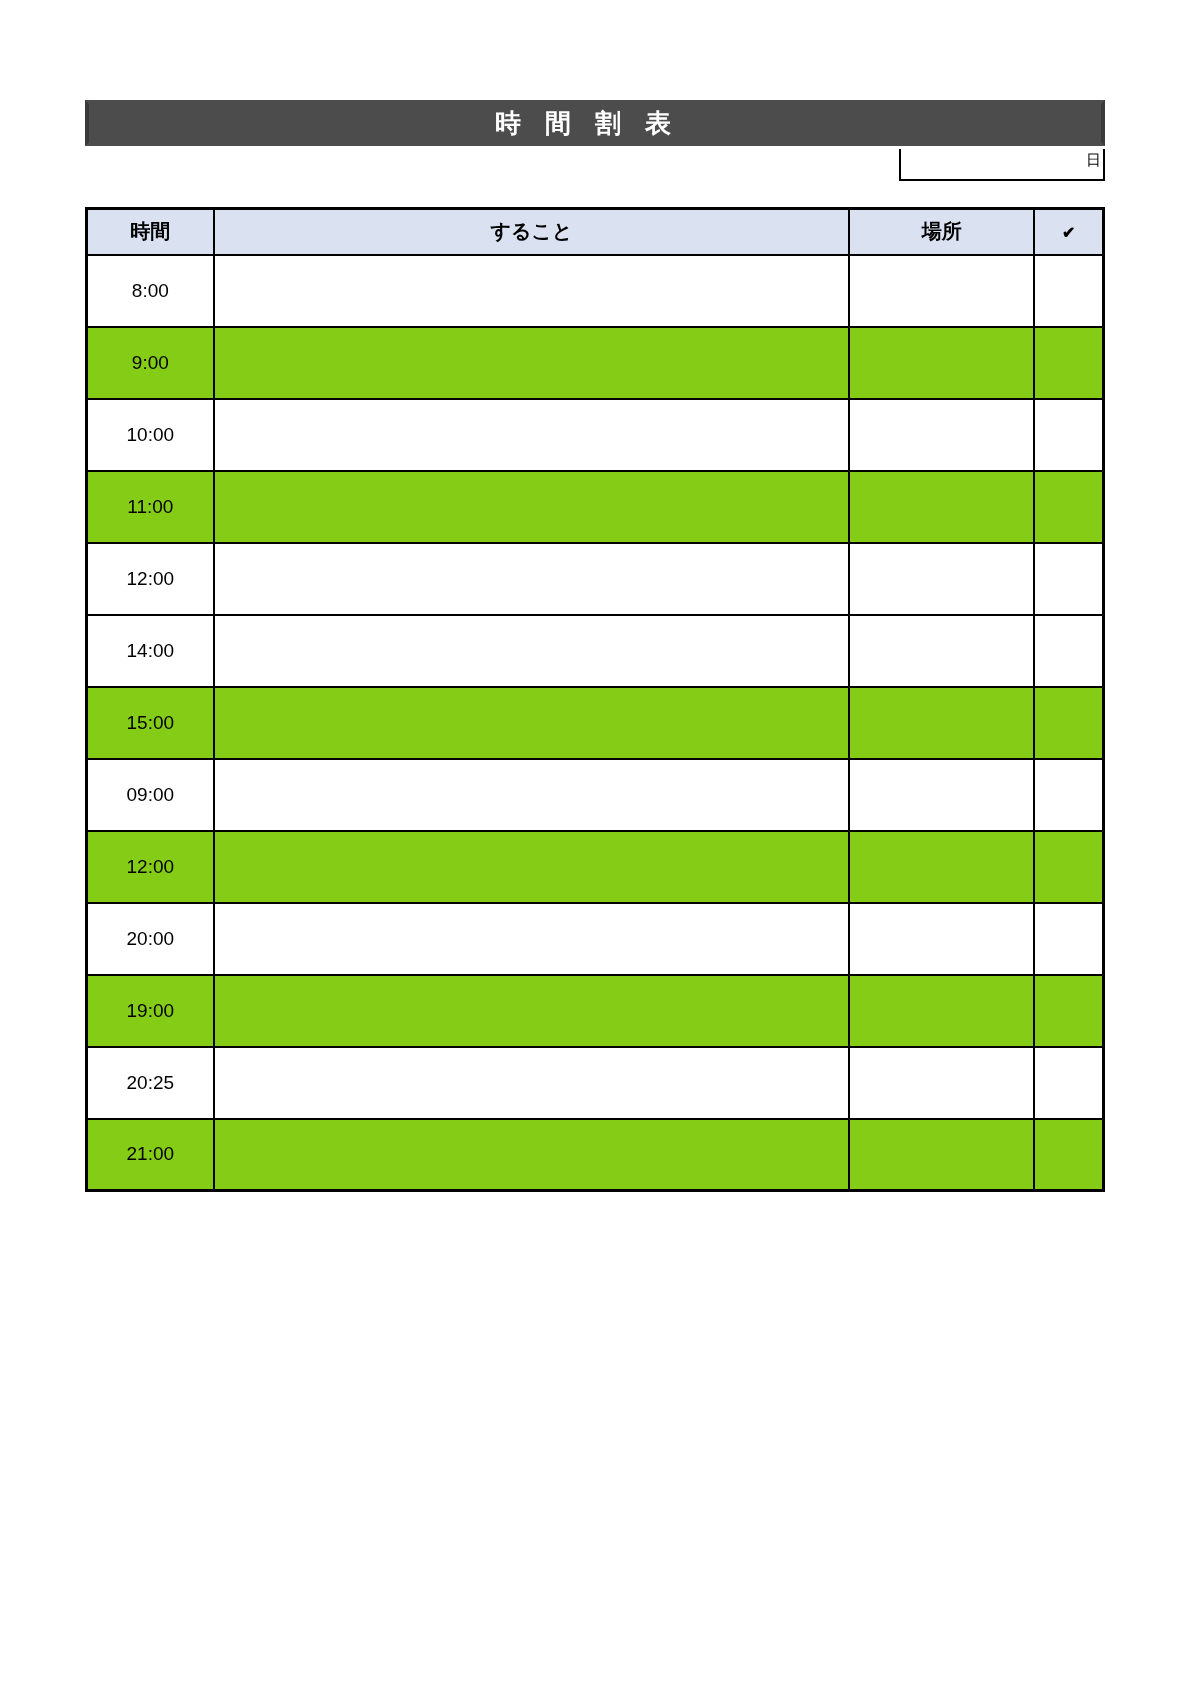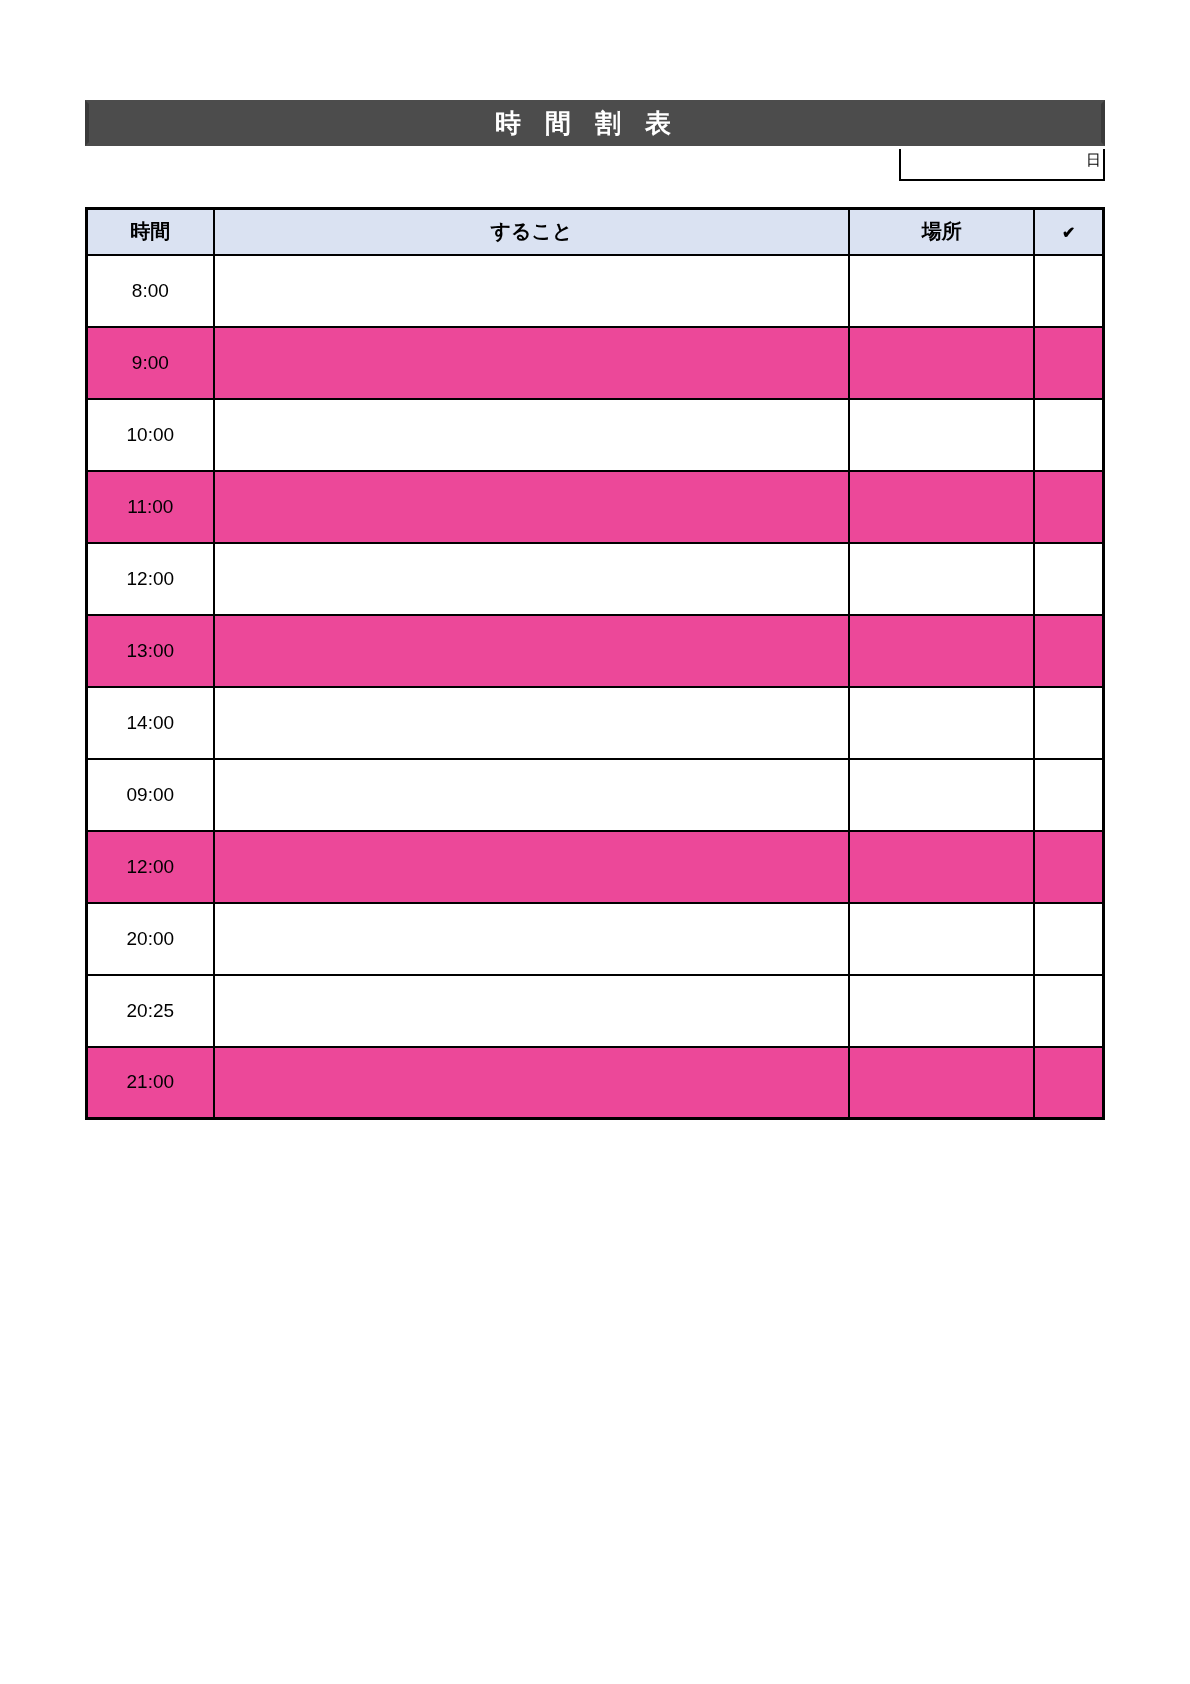--- a/index.html
+++ b/index.html
@@ -71,21 +71,21 @@
       font-size: 19px;
       text-align: center;
       vertical-align: middle;
       margin-left: 22px;
     }
     .col-time { width: 110px; }
     .col-task { width: 550px; }
     .col-place { width: 160px; }
     .col-check { width: 60px; }
     .alt td {
-      background: #ec4899;
+      background: #84cc16;
     }
     .check-icon {
       font-size: 16px;
       font-weight: bold;
     }
   </style>
 </head>
 <body>
 
 <div class="title-bar">時間割表</div>
@@ -129,28 +129,28 @@
         <td></td>
         <td></td>
         <td></td>
       </tr>
       <tr>
         <td>12:00</td>
         <td></td>
         <td></td>
         <td></td>
       </tr>
-      <tr class="alt">
-        <td>13:00</td>
+      <tr>
+        <td>14:00</td>
         <td></td>
         <td></td>
         <td></td>
       </tr>
-      <tr>
-        <td>14:00</td>
+      <tr class="alt">
+        <td>15:00</td>
         <td></td>
         <td></td>
         <td></td>
       </tr>
       <tr>
         <td>09:00</td>
         <td></td>
         <td></td>
         <td></td>
       </tr>
@@ -159,20 +159,26 @@
         <td></td>
         <td></td>
         <td></td>
       </tr>
       <tr>
         <td>20:00</td>
         <td></td>
         <td></td>
         <td></td>
       </tr>
+      <tr class="alt">
+        <td>19:00</td>
+        <td></td>
+        <td></td>
+        <td></td>
+      </tr>
       <tr>
         <td>20:25</td>
         <td></td>
         <td></td>
         <td></td>
       </tr>
       <tr class="alt">
         <td>21:00</td>
         <td></td>
         <td></td>

